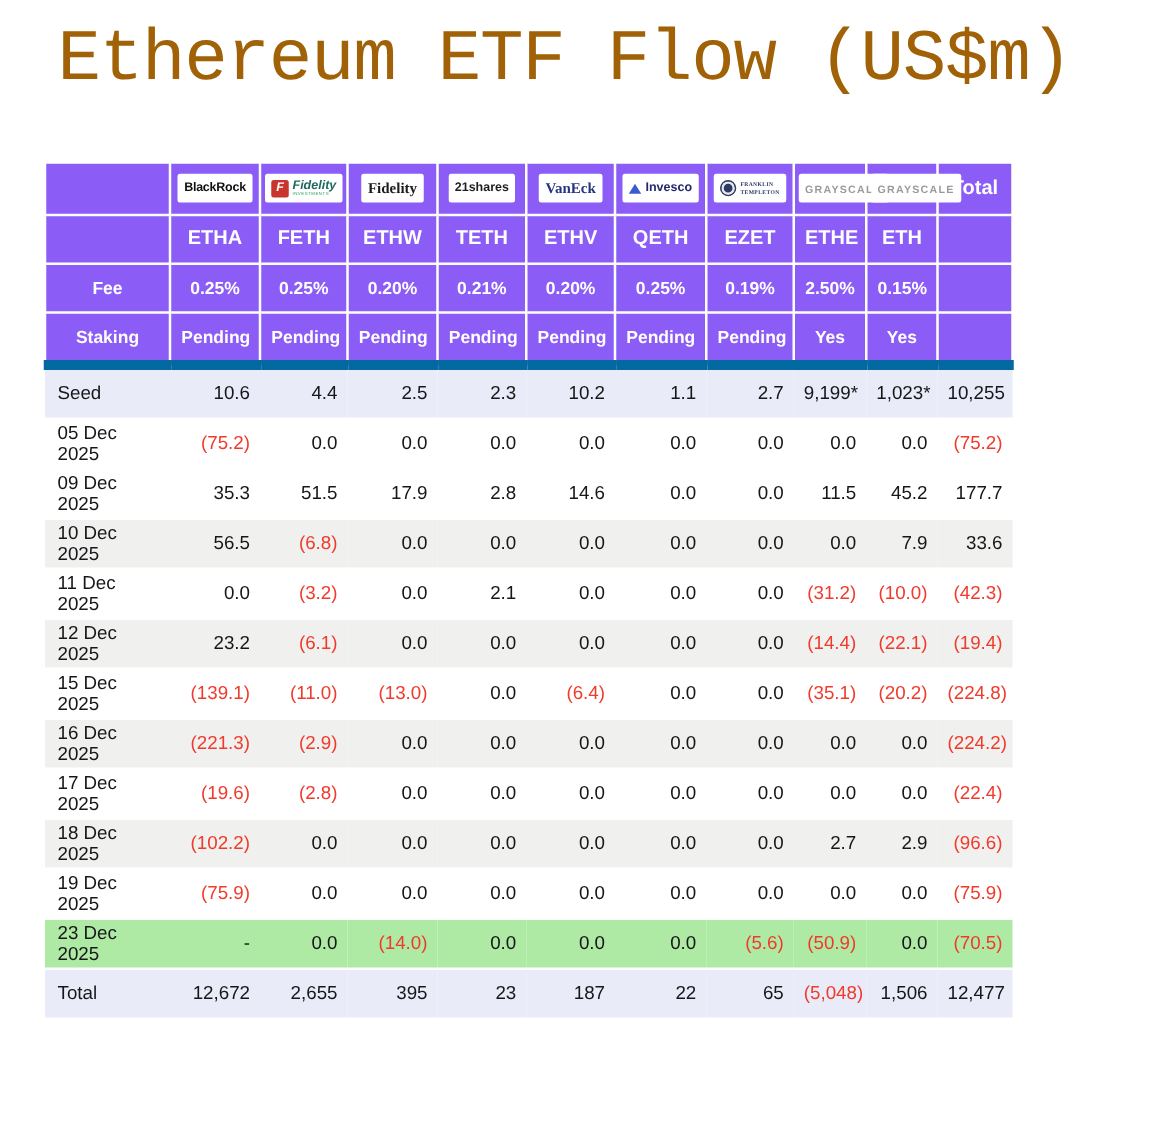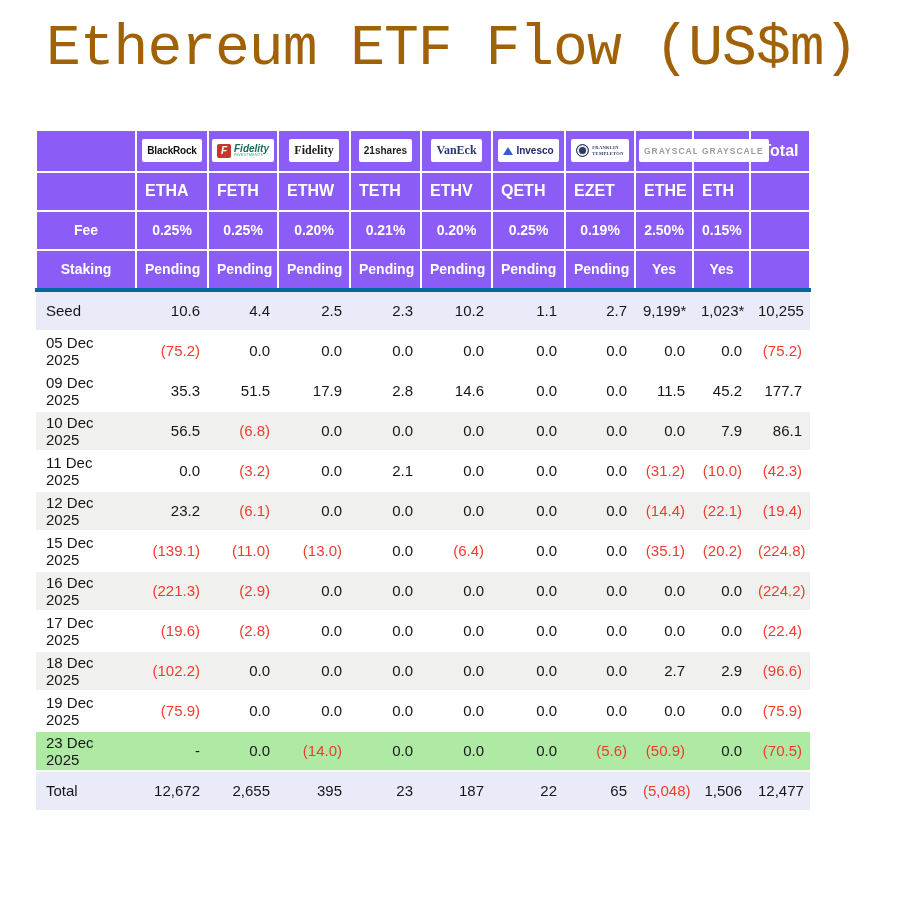--- a/index.html
+++ b/index.html
@@ -15,21 +15,21 @@
   table{
     border-collapse:collapse;table-layout:fixed;
     width:774px;margin:46px 0 0 35px;
   }
   
   thead td{
     background:#8b5cf6;color:#ffffff;font-weight:bold;
     border:2px solid #ffffff;padding:0 8px;
   }
   tr.logo-row td{height:40px;text-align:center;padding:0 3px;}
-  tr.tick-row td{height:37px;font-size:16px;text-align:left;}
+  tr.tick-row td{height:37px;font-size:16px;text-align:center;}
   tr.fee-row td,tr.stk-row td{height:37px;font-size:14px;text-align:center;}
   td.hlabel{text-align:left;font-size:15px;}
   td.total-h{font-size:16px;text-align:center;}
   
   .chip{
     display:inline-flex;align-items:center;justify-content:center;gap:3px;
     background:#ffffff;border-radius:2px;height:23px;padding:0 5px;
     max-width:66px;overflow:hidden;white-space:nowrap;vertical-align:middle;
   }
   .lg-blackrock{font-size:10px;font-weight:800;color:#101010;letter-spacing:-0.2px;}
@@ -49,21 +49,21 @@
   .ft-wrap{display:inline-flex;flex-direction:column;align-items:flex-start;line-height:1.2;}
   .lg-franklin{font-size:4.5px;font-weight:700;color:#2b3a66;letter-spacing:.3px;
     font-family:"Liberation Serif",serif;}
   .lg-grayscale{font-size:8.5px;font-weight:600;color:#9b9b9b;letter-spacing:1px;}
   
   tbody td{
     height:38px;font-size:15px;padding:0 8px;text-align:right;
     border-top:2px solid #ffffff;
   }
   tbody td.rlabel{text-align:left;padding:0 10px;}
-  tr.r-seed td{border-top:4px solid #0369a1;}
+  tr.r-seed td{border-top:8px solid #0369a1;}
   tr.r-seed td,tr.r-total td{background:#e9ebf8;}
   tr.r-white td{background:#ffffff;}
   tr.r-gray td{background:#f0f0ef;}
   tr.r-green td{background:#aeeaa4;}
   td.neg{color:#f03b2c;}
 </style>
 </head>
 <body>
 
 <div class="title">Ethereum ETF Flow (US$m)</div>
@@ -225,21 +225,21 @@
     <td class="rlabel">10 Dec 2025</td>
   <td>56.5</td>
         <td class="neg">(6.8)</td>
         <td>0.0</td>
         <td>0.0</td>
         <td>0.0</td>
         <td>0.0</td>
         <td>0.0</td>
         <td>0.0</td>
         <td>7.9</td>
-        <td>86.1</td>
+        <td>33.6</td>
       </tr>
       <tr class="r-white">
     <td class="rlabel">11 Dec 2025</td>
   <td>0.0</td>
         <td class="neg">(3.2)</td>
         <td>0.0</td>
         <td>2.1</td>
         <td>0.0</td>
         <td>0.0</td>
         <td>0.0</td>

